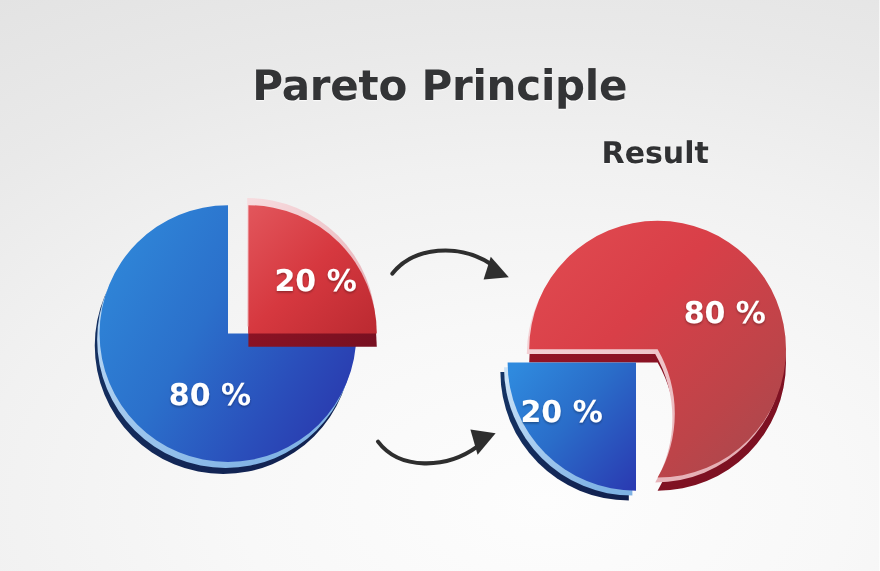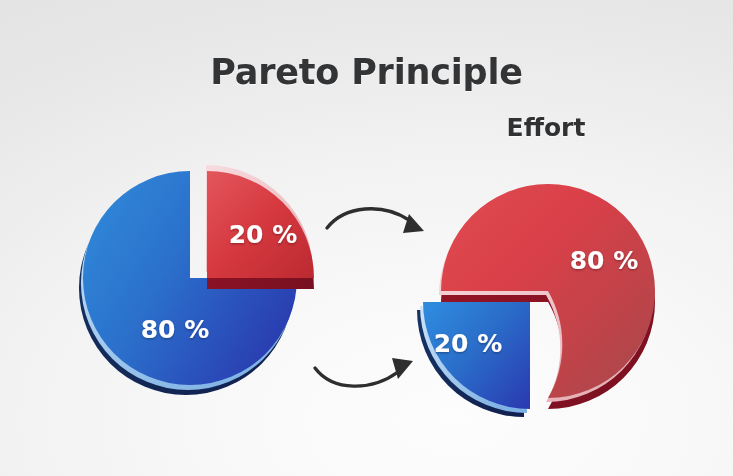--- a/index.html
+++ b/index.html
@@ -71,21 +71,21 @@
     paint-order: stroke;
   }
 </style>
 </head>
 <body>
 
 <div id="stage">
 
   <div id="title">Pareto Principle</div>
 
-  <div class="panel-label" id="label-result">Effort</div>
+  <div class="panel-label" id="label-result">Result</div>
 
   <svg class="art" viewBox="0 0 733 476">
     <defs>
 
       <linearGradient id="gradBlueBig" x1="0" y1="0.25" x2="1" y2="0.85">
         <stop offset="0%" stop-color="#2f86d8"></stop>
         <stop offset="38%" stop-color="#2b70cb"></stop>
         <stop offset="72%" stop-color="#2a4fbb"></stop>
         <stop offset="100%" stop-color="#2a36ac"></stop>
       </linearGradient>

